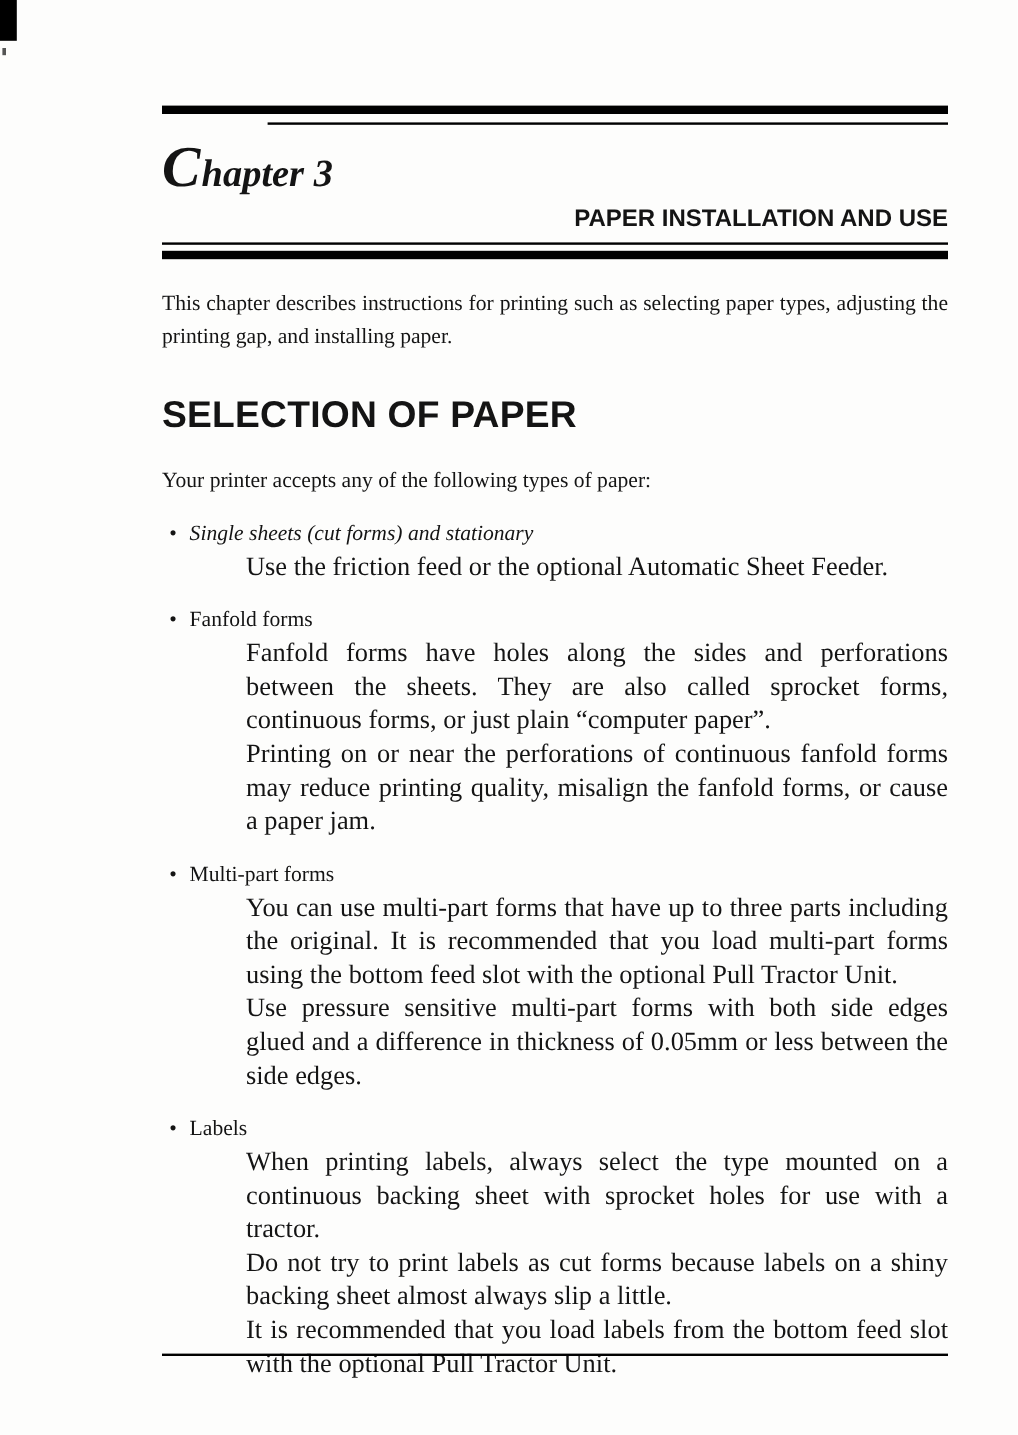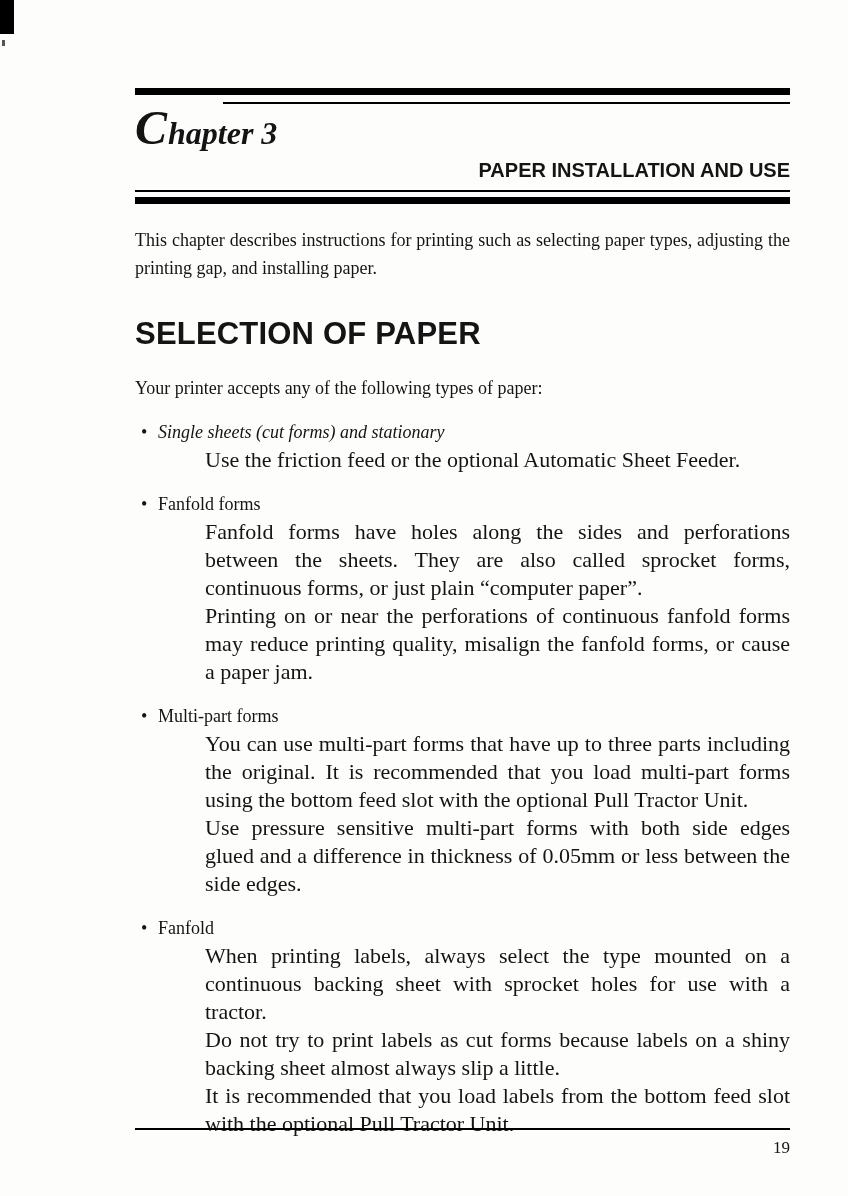--- a/index.html
+++ b/index.html
@@ -27,21 +27,21 @@
   }
   .rule-thick {
     height:7px; background:#000;
   }
   .rt1 { margin-top:88px; }
   .rule-thin-inset {
     height:2px; background:#000;
     margin:7px 0 0 88px;
   }
   .chapter-line {
-    margin-top:0;
+    margin-top:12px;
     font-style:italic; font-weight:bold;
     line-height:1;
     white-space:nowrap;
   }
   .chapter-initial {
     font-size:48px;
     letter-spacing:1px;
   }
   .chapter-rest {
     font-size:32px;
@@ -150,25 +150,24 @@
       <div class="list-item">
         <div class="bullet-line">
           <span class="bullet">•</span><span>Multi-part forms</span>
         </div>
         <p class="sub">You can use multi-part forms that have up to three parts including the original. It is recommended that you load multi-part forms using the bottom feed slot with the optional Pull Tractor Unit.</p>
         <p class="sub">Use pressure sensitive multi-part forms with both side edges glued and a difference in thickness of 0.05mm or less between the side edges.</p>
       </div>
 
       <div class="list-item">
         <div class="bullet-line">
-          <span class="bullet">•</span><span>Fanfold</span>
+          <span class="bullet">•</span><span>Labels</span>
         </div>
         <p class="sub">When printing labels, always select the type mounted on a continuous backing sheet with sprocket holes for use with a tractor.</p>
         <p class="sub">Do not try to print labels as cut forms because labels on a shiny backing sheet almost always slip a little.</p>
         <p class="sub">It is recommended that you load labels from the bottom feed slot with the optional Pull Tractor Unit.</p>
       </div>
 
     </div>
   </div>
 
   <div class="footer-rule"></div>
-  <div class="page-number">19</div>
 </div>
 
 </body></html>

